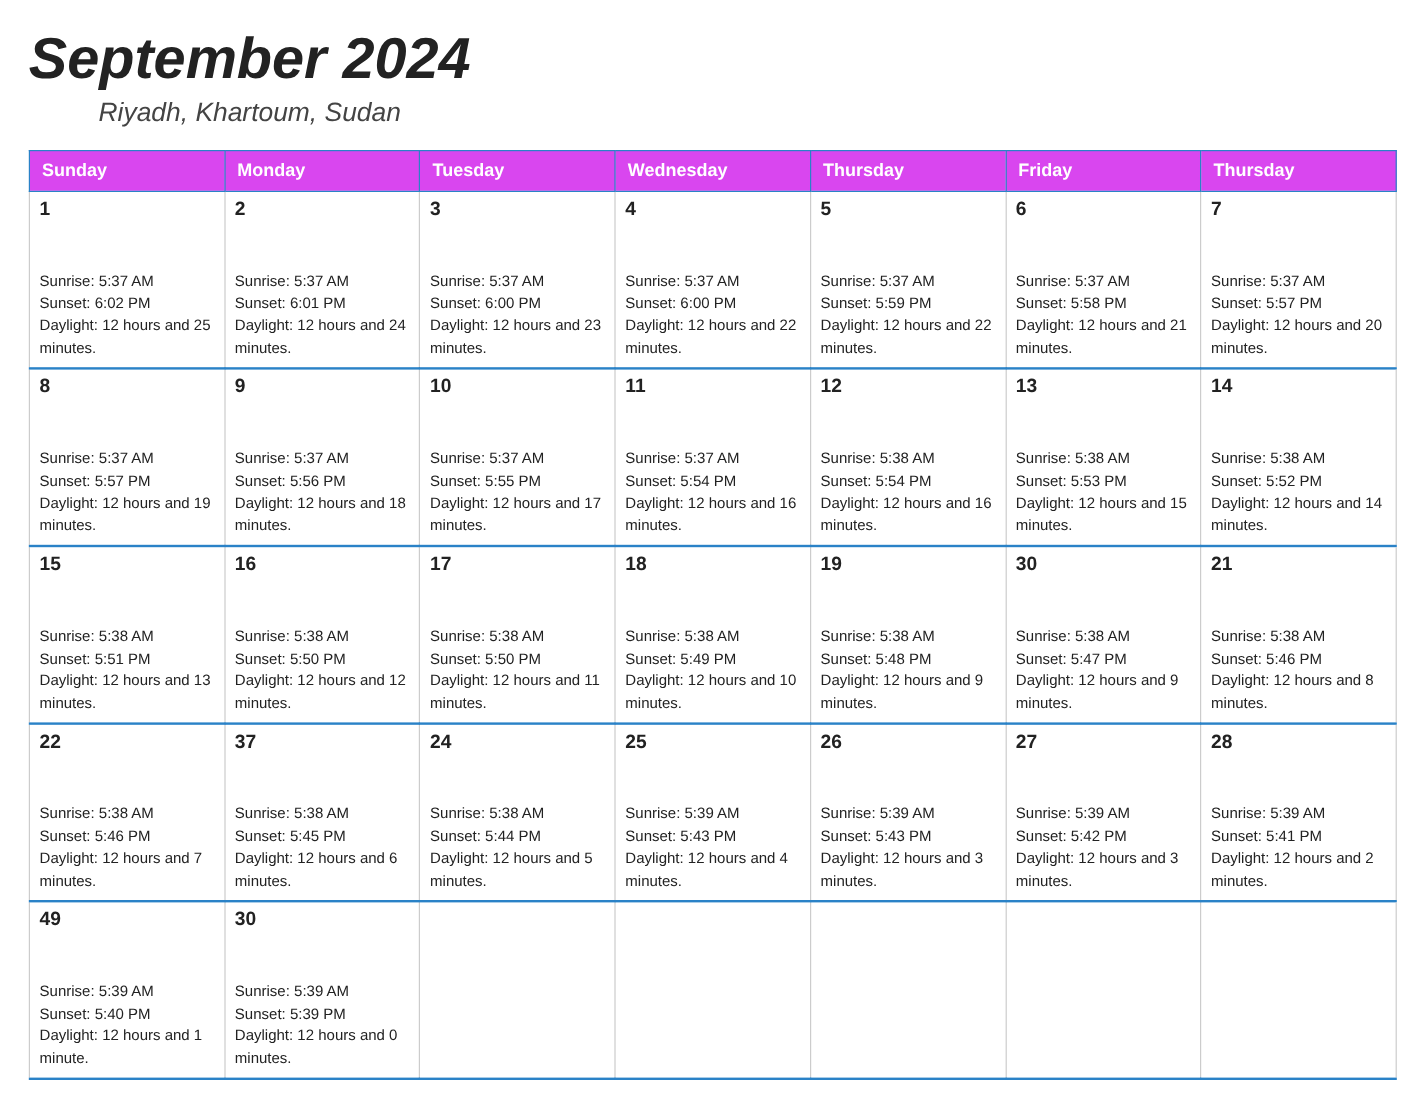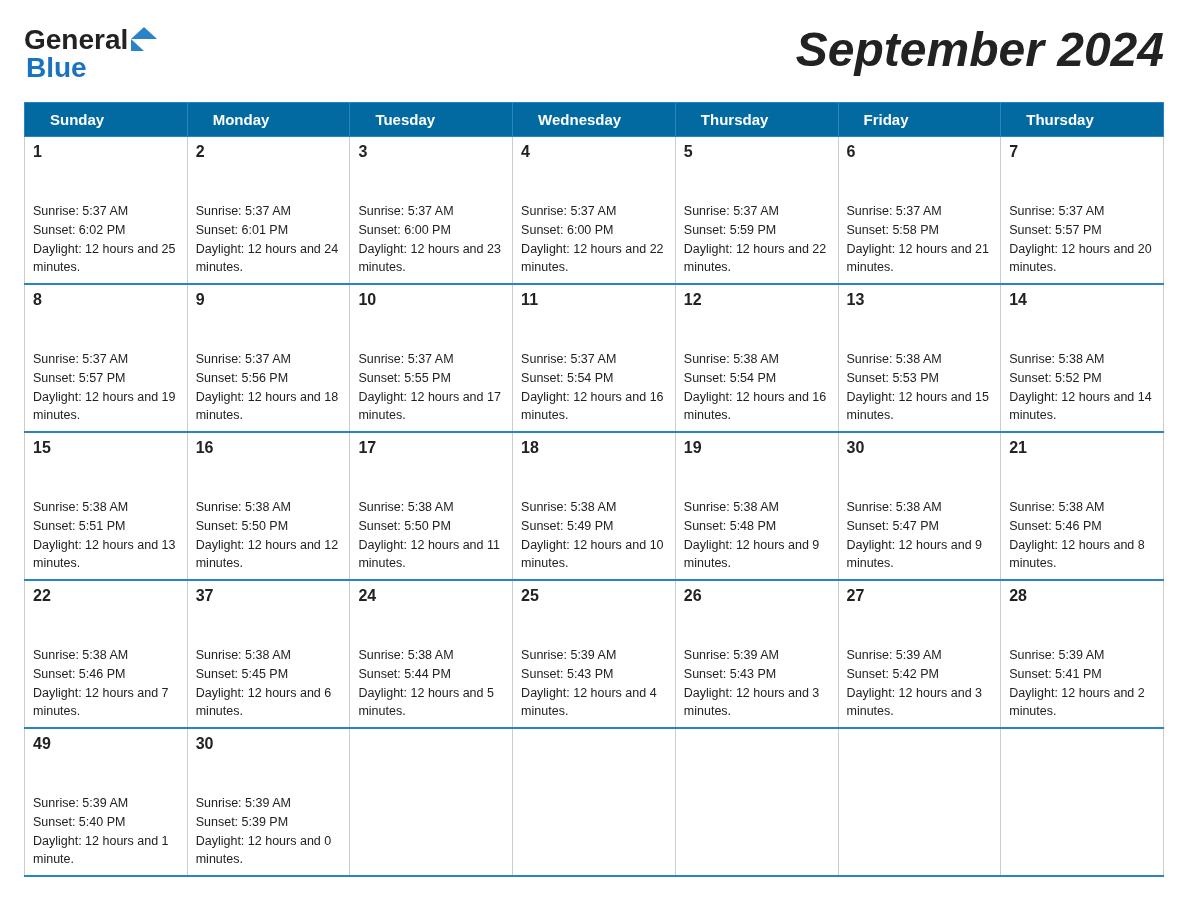--- a/index.html
+++ b/index.html
@@ -40,25 +40,25 @@
       font-size: 22px;
       font-weight: normal;
       color: #444;
       margin-top: 4px;
     }
     table {
       width: 100%;
       border-collapse: collapse;
     }
     thead tr th {
-      background-color: #0369a1;
+      background-color: #d946ef;
       color: #fff;
       font-size: 15px;
       font-weight: bold;
-      padding: 8px 25px;
+      padding: 8px 10px;
       text-align: left;
       border: 1px solid #2a82c7;
     }
     tbody tr td {
       border: 1px solid #ccc;
       vertical-align: top;
       padding: 6px 8px;
       font-size: 13px;
       color: #222;
       width: 14.28%;
@@ -108,32 +108,23 @@
       height: 0;
       border-left: 13px solid #2a82c7;
       border-right: 13px solid transparent;
       border-top: 12px solid transparent;
     }
   </style>
 </head>
 <body>
 
 <div class="header">
-  <div class="logo-wrapper">
-    <div class="logo-row">
-      <span class="logo-text-general">General</span>
-      <div class="logo-triangle-container">
-        <div class="tri-top"></div>
-        <div class="tri-bottom"></div>
-      </div>
-    </div>
-    <span class="logo-text-blue" style="margin-top:-4px; margin-left:2px;">Blue</span>
-  </div>
   <div class="title-block">
     <h1>September 2024</h1>
+    <h2>Riyadh, Khartoum, Sudan</h2>
   </div>
 </div>
 
 <table>
   <thead>
     <tr id="header-row">
         <th>Sunday</th>
         <th>Monday</th>
         <th>Tuesday</th>
         <th>Wednesday</th>

